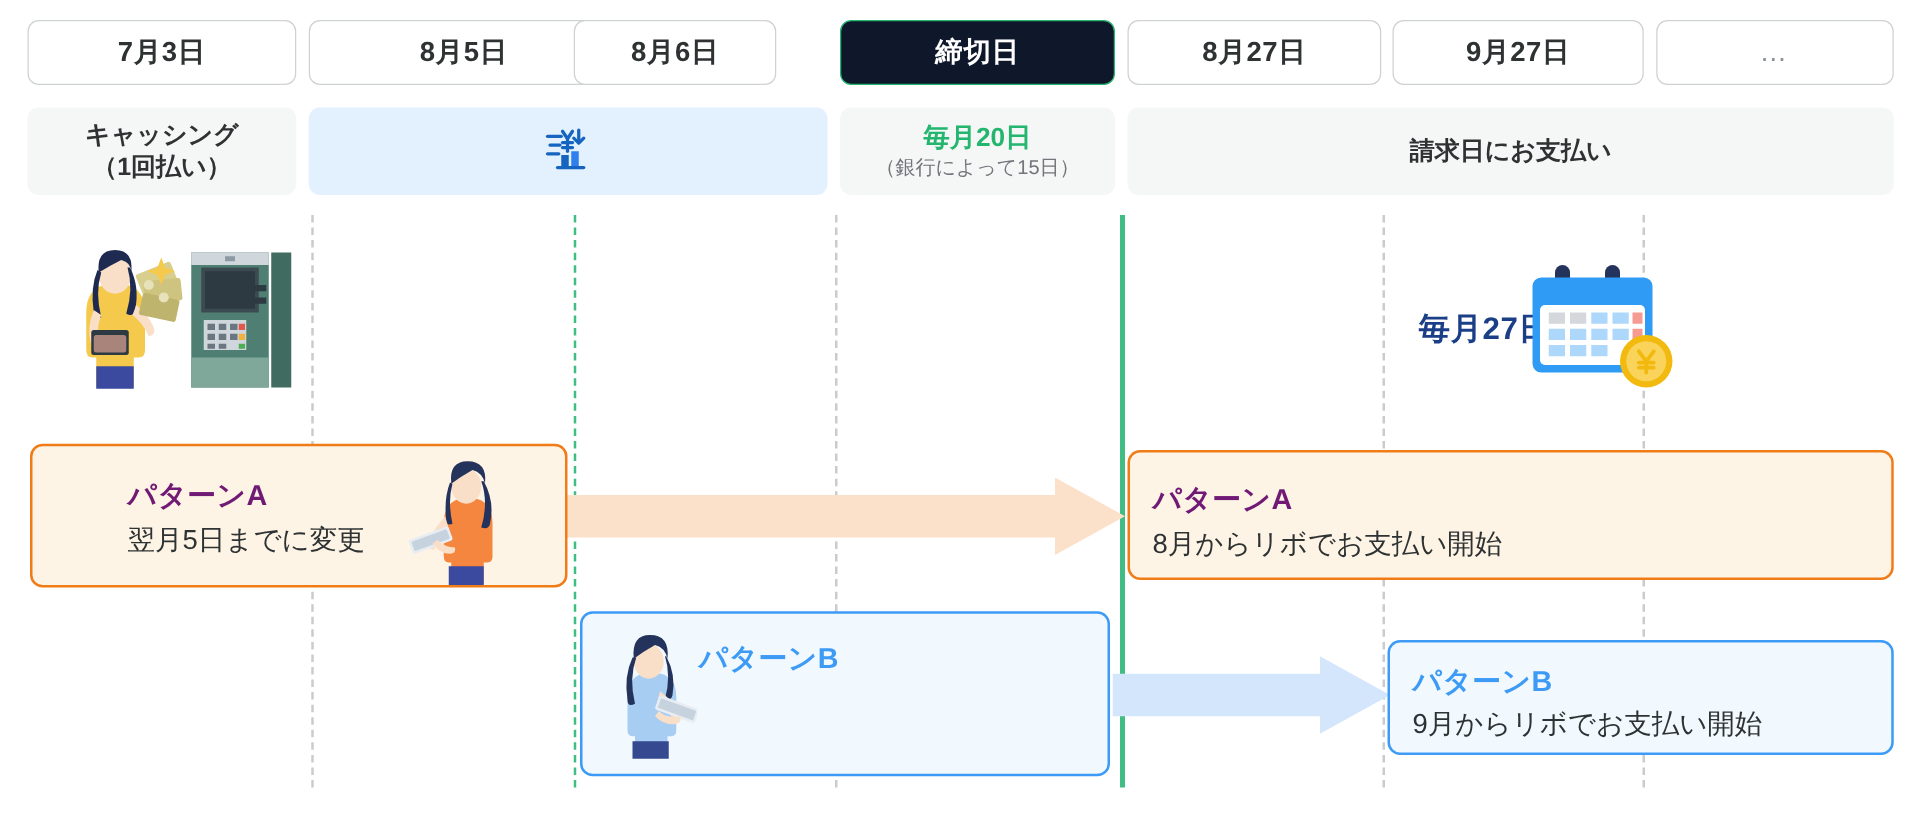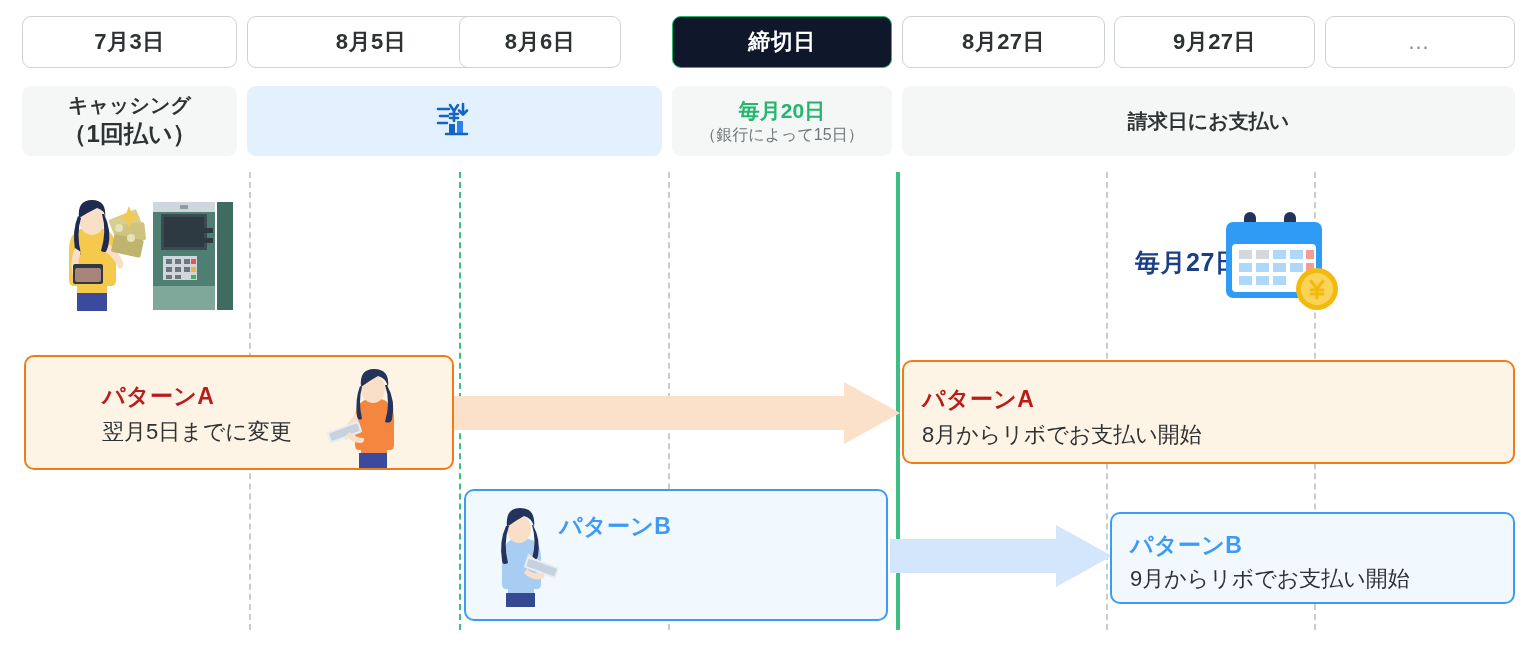--- a/index.html
+++ b/index.html
@@ -29,21 +29,21 @@
   .band {
     position: absolute; top: 0; height: 70px;
     border-radius: 9px;
     display: flex; align-items: center; justify-content: center;
     text-align: center;
   }
   .band.grey { background: #f5f6f6; }
   .band.blue { background: #e3f0fd; }
   .band-lines { display: flex; flex-direction: column; align-items: center; justify-content: center; line-height: 1.32; }
   .band-l1 { font-size: 20px; font-weight: 700; color: #2e3233; }
-  .band-l2 { font-size: 24px; font-weight: 700; color: #2e3233; }
+  .band-l2 { font-size: 20px; font-weight: 700; color: #2e3233; }
   .band-l1.green { color: #24b66e; font-size: 21px; }
   .band-l2.sub { font-size: 16px; font-weight: 400; color: #70767a; }
   .band-inline { display: flex; align-items: center; gap: 9px; }
   .band-inline .txt { font-size: 21px; font-weight: 700; color: #2e3233; }
 
   
   .vline { position: absolute; top: 172px; width: 2px; height: 458px; }
   .vline.dash-grey { border-left: 2px dashed #c9cccd; }
   .vline.dash-green { border-left: 2px dashed #3fbd83; }
   .vline.solid-green { background: #3fbd83; width: 4px; }
@@ -51,21 +51,21 @@
   
   .arrow { position: absolute; }
   .arrow svg { display: block; }
 
   
   .pbox { position: absolute; border-radius: 10px; }
   .pbox.orange { background: #fdf4e5; border: 2px solid #f07c18; }
   .pbox.blue   { background: #f1f8fe; border: 2px solid #3d9bf5; }
   .pbox-inner { position: relative; width: 100%; height: 100%; }
   .ptitle { font-size: 23px; font-weight: 700; letter-spacing: .4px; }
-  .ptitle.orange { color: #b91c1c; }
+  .ptitle.orange { color: #701a75; }
   .ptitle.blue   { color: #3d9bf5; }
   .pdesc { font-size: 22px; color: #2e3233; line-height: 1.34; }
 
   
   .label-27 { position: absolute; font-size: 25px; font-weight: 700; color: #1b3f86; letter-spacing: .5px; }
 
   
   .illu { position: absolute; }
   .illu svg { display: block; }
 </style>

